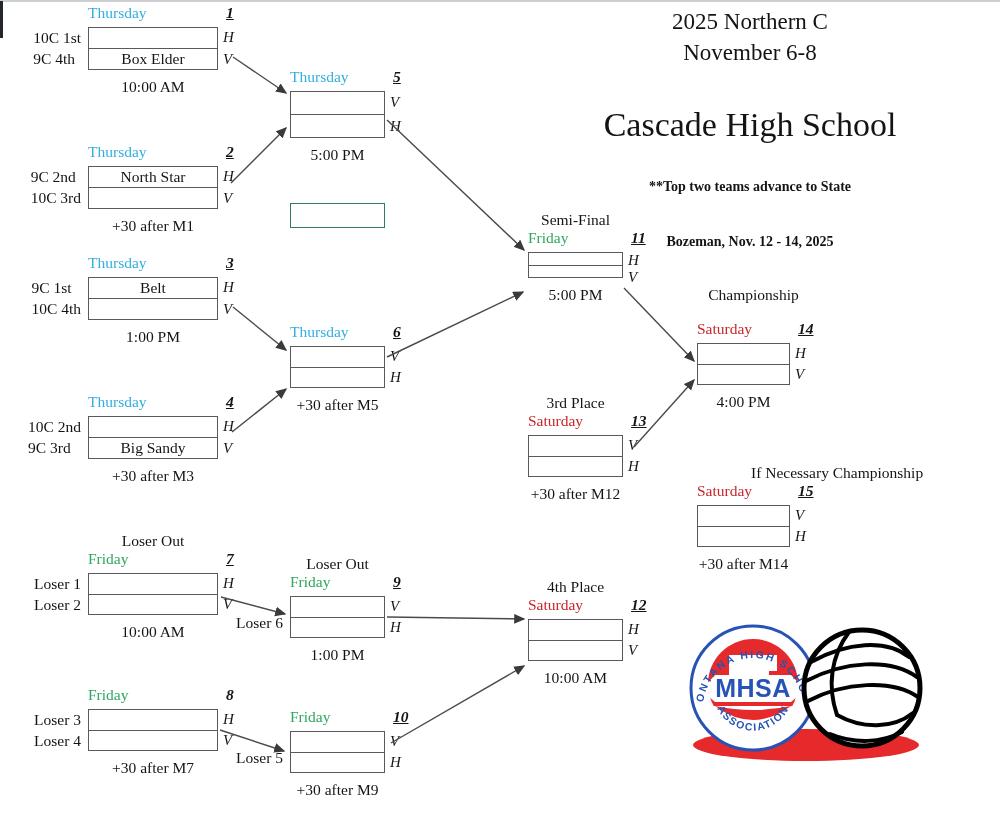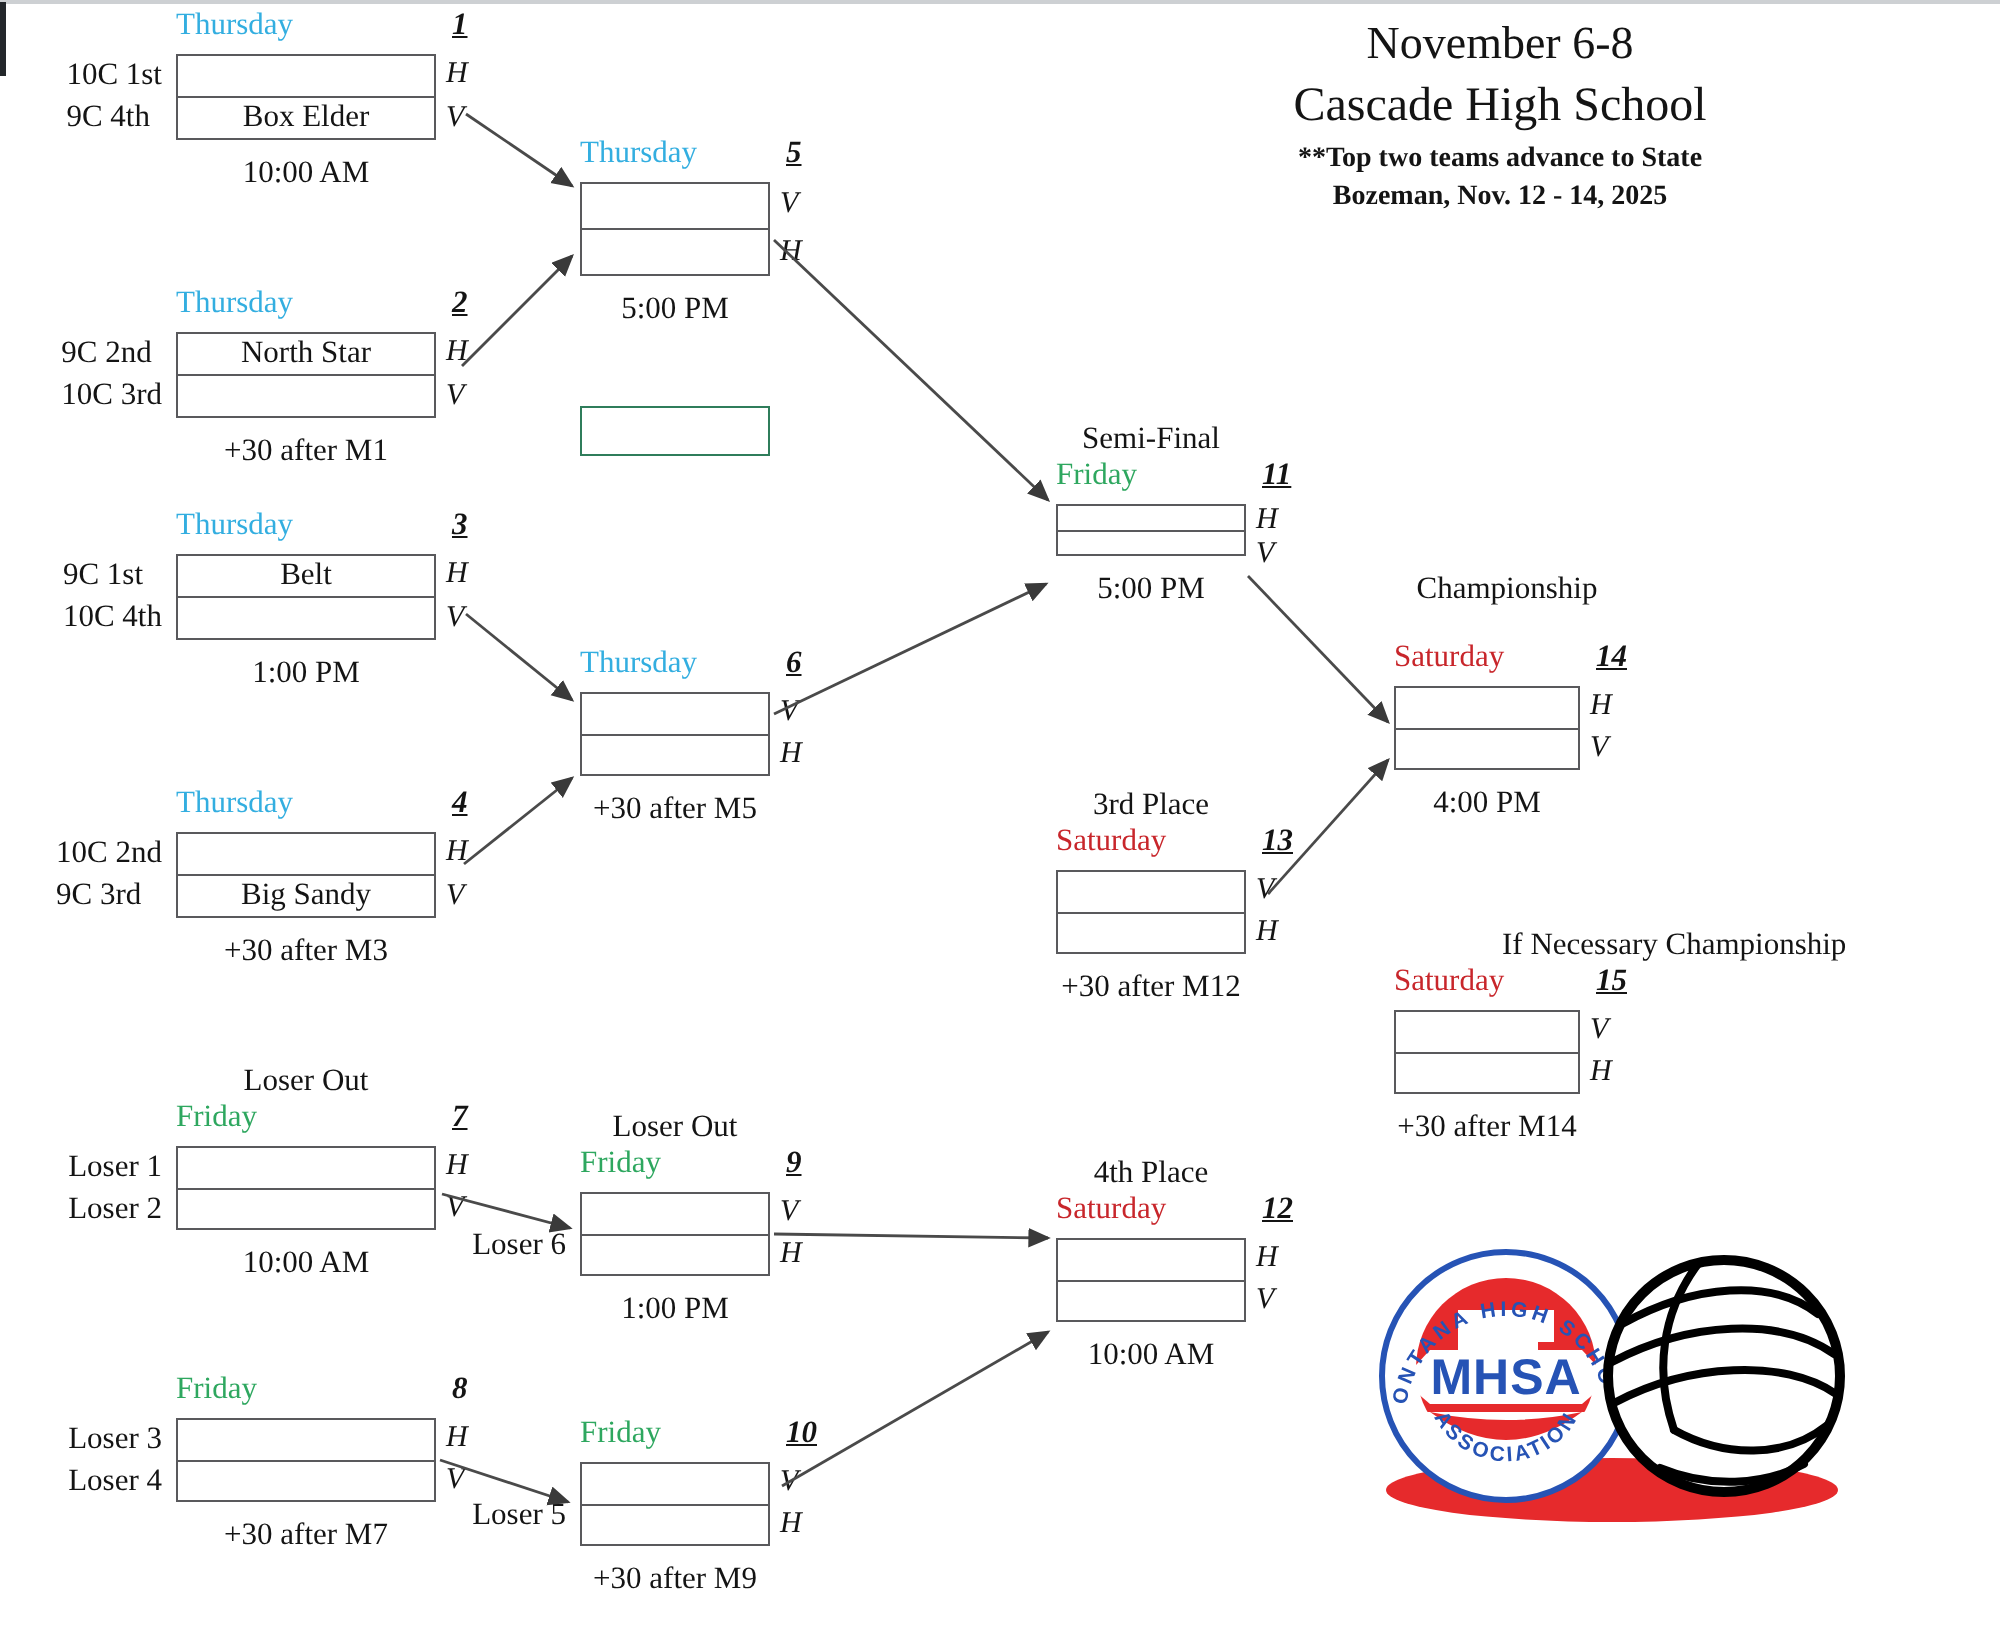--- a/index.html
+++ b/index.html
@@ -19,39 +19,40 @@
   .left-col{position:absolute;right:100%;top:0;height:100%;margin-right:7px;display:flex;
             flex-direction:column;justify-content:space-around;
             font-size:15.5px;white-space:nowrap;}
   .side-col{position:absolute;left:100%;top:0;height:100%;margin-left:5px;display:flex;
             flex-direction:column;justify-content:space-around;font-style:italic;font-size:15px;}
   .below{position:absolute;top:100%;left:0;width:100%;margin-top:8px;text-align:center;
          font-size:15.5px;white-space:nowrap;}
   
   #title{position:absolute;left:510px;top:6px;width:480px;text-align:center;}
   .t{font-size:23px;line-height:31px;}
-  .t4{font-size:24px;line-height:33px;}
-  .note{font-size:14px;font-weight:bold;line-height:19px;}
+  .t4{font-size:34px;line-height:33px;margin-top:40px;}
+  .note{font-size:14px;font-weight:bold;line-height:19px;margin-top:36px;}
   
   #greenbox{position:absolute;left:290px;top:203px;width:95px;height:25px;
             border:1.6px solid #2f7d5b;background:#fff;box-sizing:border-box;}
   #arrows{position:absolute;left:0;top:0;width:1000px;height:817px;pointer-events:none;}
   #logo{position:absolute;left:660px;top:598px;}
   .hairline{position:absolute;left:0;top:0;width:1000px;height:2px;background:#cdd0d3;}
   .sliver{position:absolute;left:0;top:1px;width:3px;height:37px;background:#23272b;}
 </style>
 </head>
 <body>
 
 <div id="page">
 
   <div class="hairline"></div>
   <div class="sliver"></div>
 
   <div id="title">
+    <div class="t">2025 Northern C</div>
     <div class="t">November 6-8</div>
     <div class="t4">Cascade High School</div>
     <div class="note">**Top two teams advance to State</div>
     <div class="note">Bozeman, Nov. 12 - 14, 2025</div>
   </div>
 
   <div class="match" style="left:88px;top:27px;width:130px;height:43px;">
     <div class="day-row">
       <span class="day-label" style="color: rgb(51, 174, 224);">Thursday</span>
       <span class="mnum">1</span>

